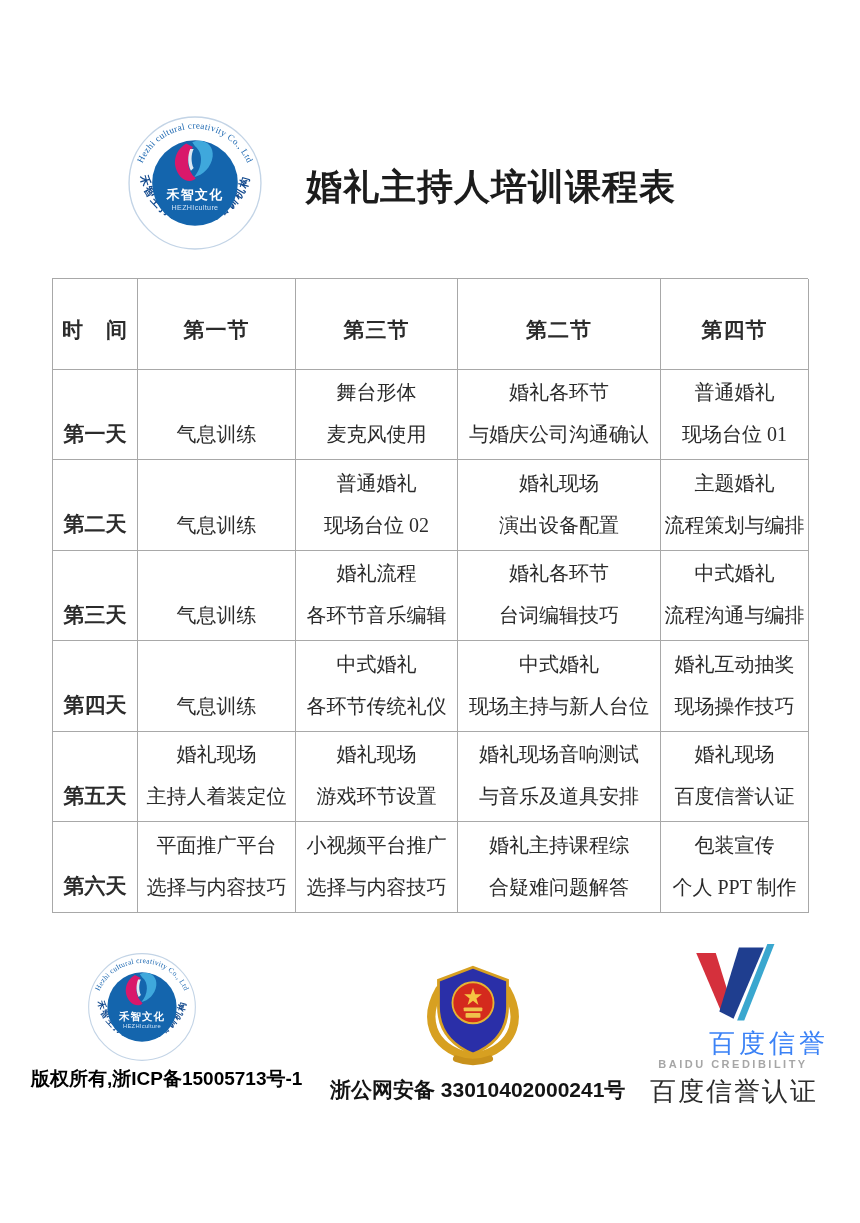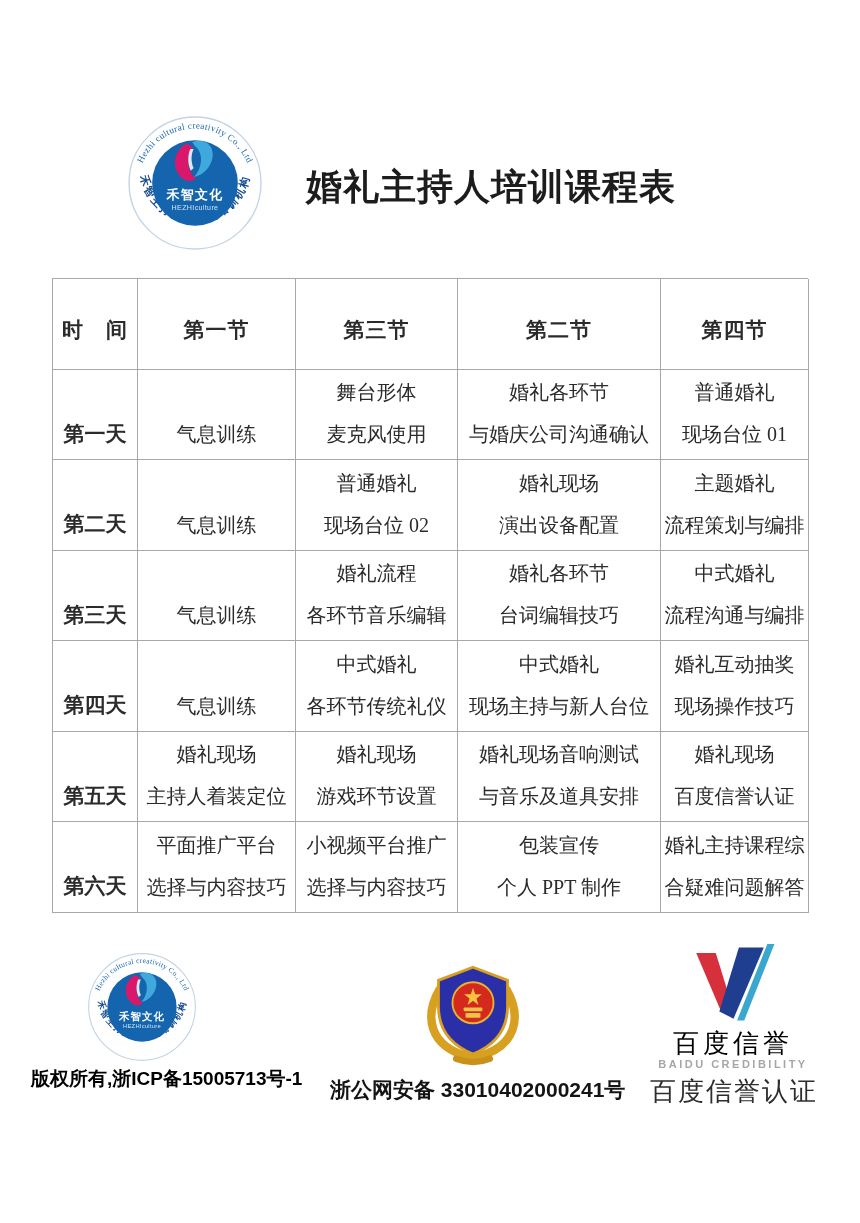--- a/index.html
+++ b/index.html
@@ -111,28 +111,28 @@
   }
   .baidu-logo {
     position: absolute;
     left: 678px;
     top: 944px;
     width: 104px;
     height: 80px;
   }
   .baidu-cn {
     position: absolute;
-    left: 650px;
+    left: 686px;
     top: 1026px;
     width: 166px;
     text-align: center;
     font-family: Liberation Sans, sans-serif;
     font-size: 26px;
     font-weight: 500;
-    color: #000000;
+    color: #3b82f6;
     letter-spacing: 4px;
     white-space: nowrap;
   }
   .baidu-en {
     position: absolute;
     left: 650px;
     top: 1058px;
     width: 166px;
     text-align: center;
     font-family: "Liberation Sans", "DejaVu Sans", sans-serif;
@@ -306,26 +306,26 @@
         </div>
         <div class="cell body">
           <div class="line">平面推广平台</div>
           <div class="line">选择与内容技巧</div>
         </div>
         <div class="cell body">
           <div class="line">小视频平台推广</div>
           <div class="line">选择与内容技巧</div>
         </div>
         <div class="cell body">
+          <div class="line">婚礼主持课程综</div>
+          <div class="line">合疑难问题解答</div>
+        </div>
+        <div class="cell body">
           <div class="line">包装宣传</div>
           <div class="line">个人 PPT 制作</div>
-        </div>
-        <div class="cell body">
-          <div class="line">婚礼主持课程综</div>
-          <div class="line">合疑难问题解答</div>
         </div>
       </div>
     </div>
 
   <svg class="brand-logo-sm" viewBox="0 0 200 200" aria-hidden="true">
     <circle cx="100" cy="100" r="97" fill="#ffffff" stroke="#c3d4e6" stroke-width="2"></circle>
     <path id="arcTop2" d="M 16,104 A 84,84 0 0 1 184,104" fill="none"></path>
     <path id="arcBot2" d="M 21,95 A 81,81 0 0 0 179,95" fill="none"></path>
     <text font-size="13.5" fill="#1a66b0" font-family="Liberation Serif, DejaVu Serif, serif" letter-spacing="0.5">
       <textPath href="#arcTop2" startOffset="50%" text-anchor="middle">Hezhi cultural creativity Co., Ltd</textPath>

